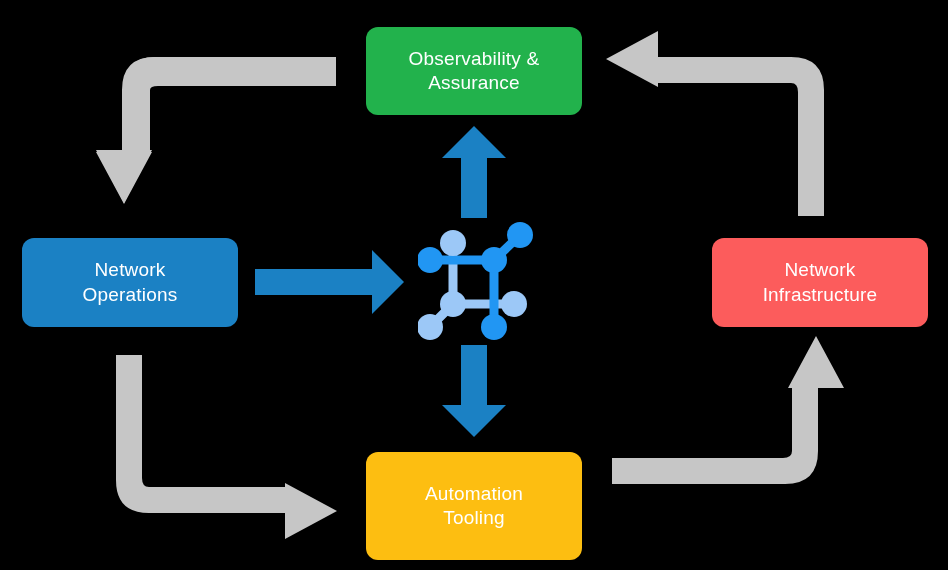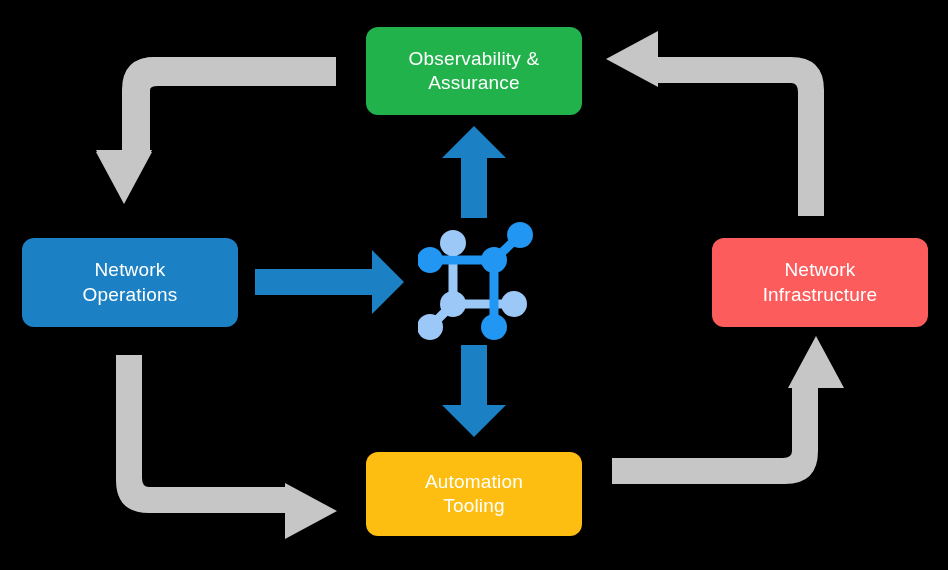--- a/index.html
+++ b/index.html
@@ -46,21 +46,21 @@
   }
   #box-network-operations {
     left: 22px;   top: 238px; width: 216px; height: 89px;
     background: #1B81C4;
   }
   #box-network-infrastructure {
     left: 712px;  top: 238px; width: 216px; height: 89px;
     background: #FC5C5C;
   }
   #box-automation-tooling {
-    left: 366px;  top: 452px; width: 216px; height: 84px;
+    left: 366px;  top: 452px; width: 216px; height: 108px;
     background: #FDBE11;
   }
   #hub-icon {
     position: absolute;
     left: 418px;
     top: 222px;
     width: 118px;
     height: 118px;
   }
 </style>

